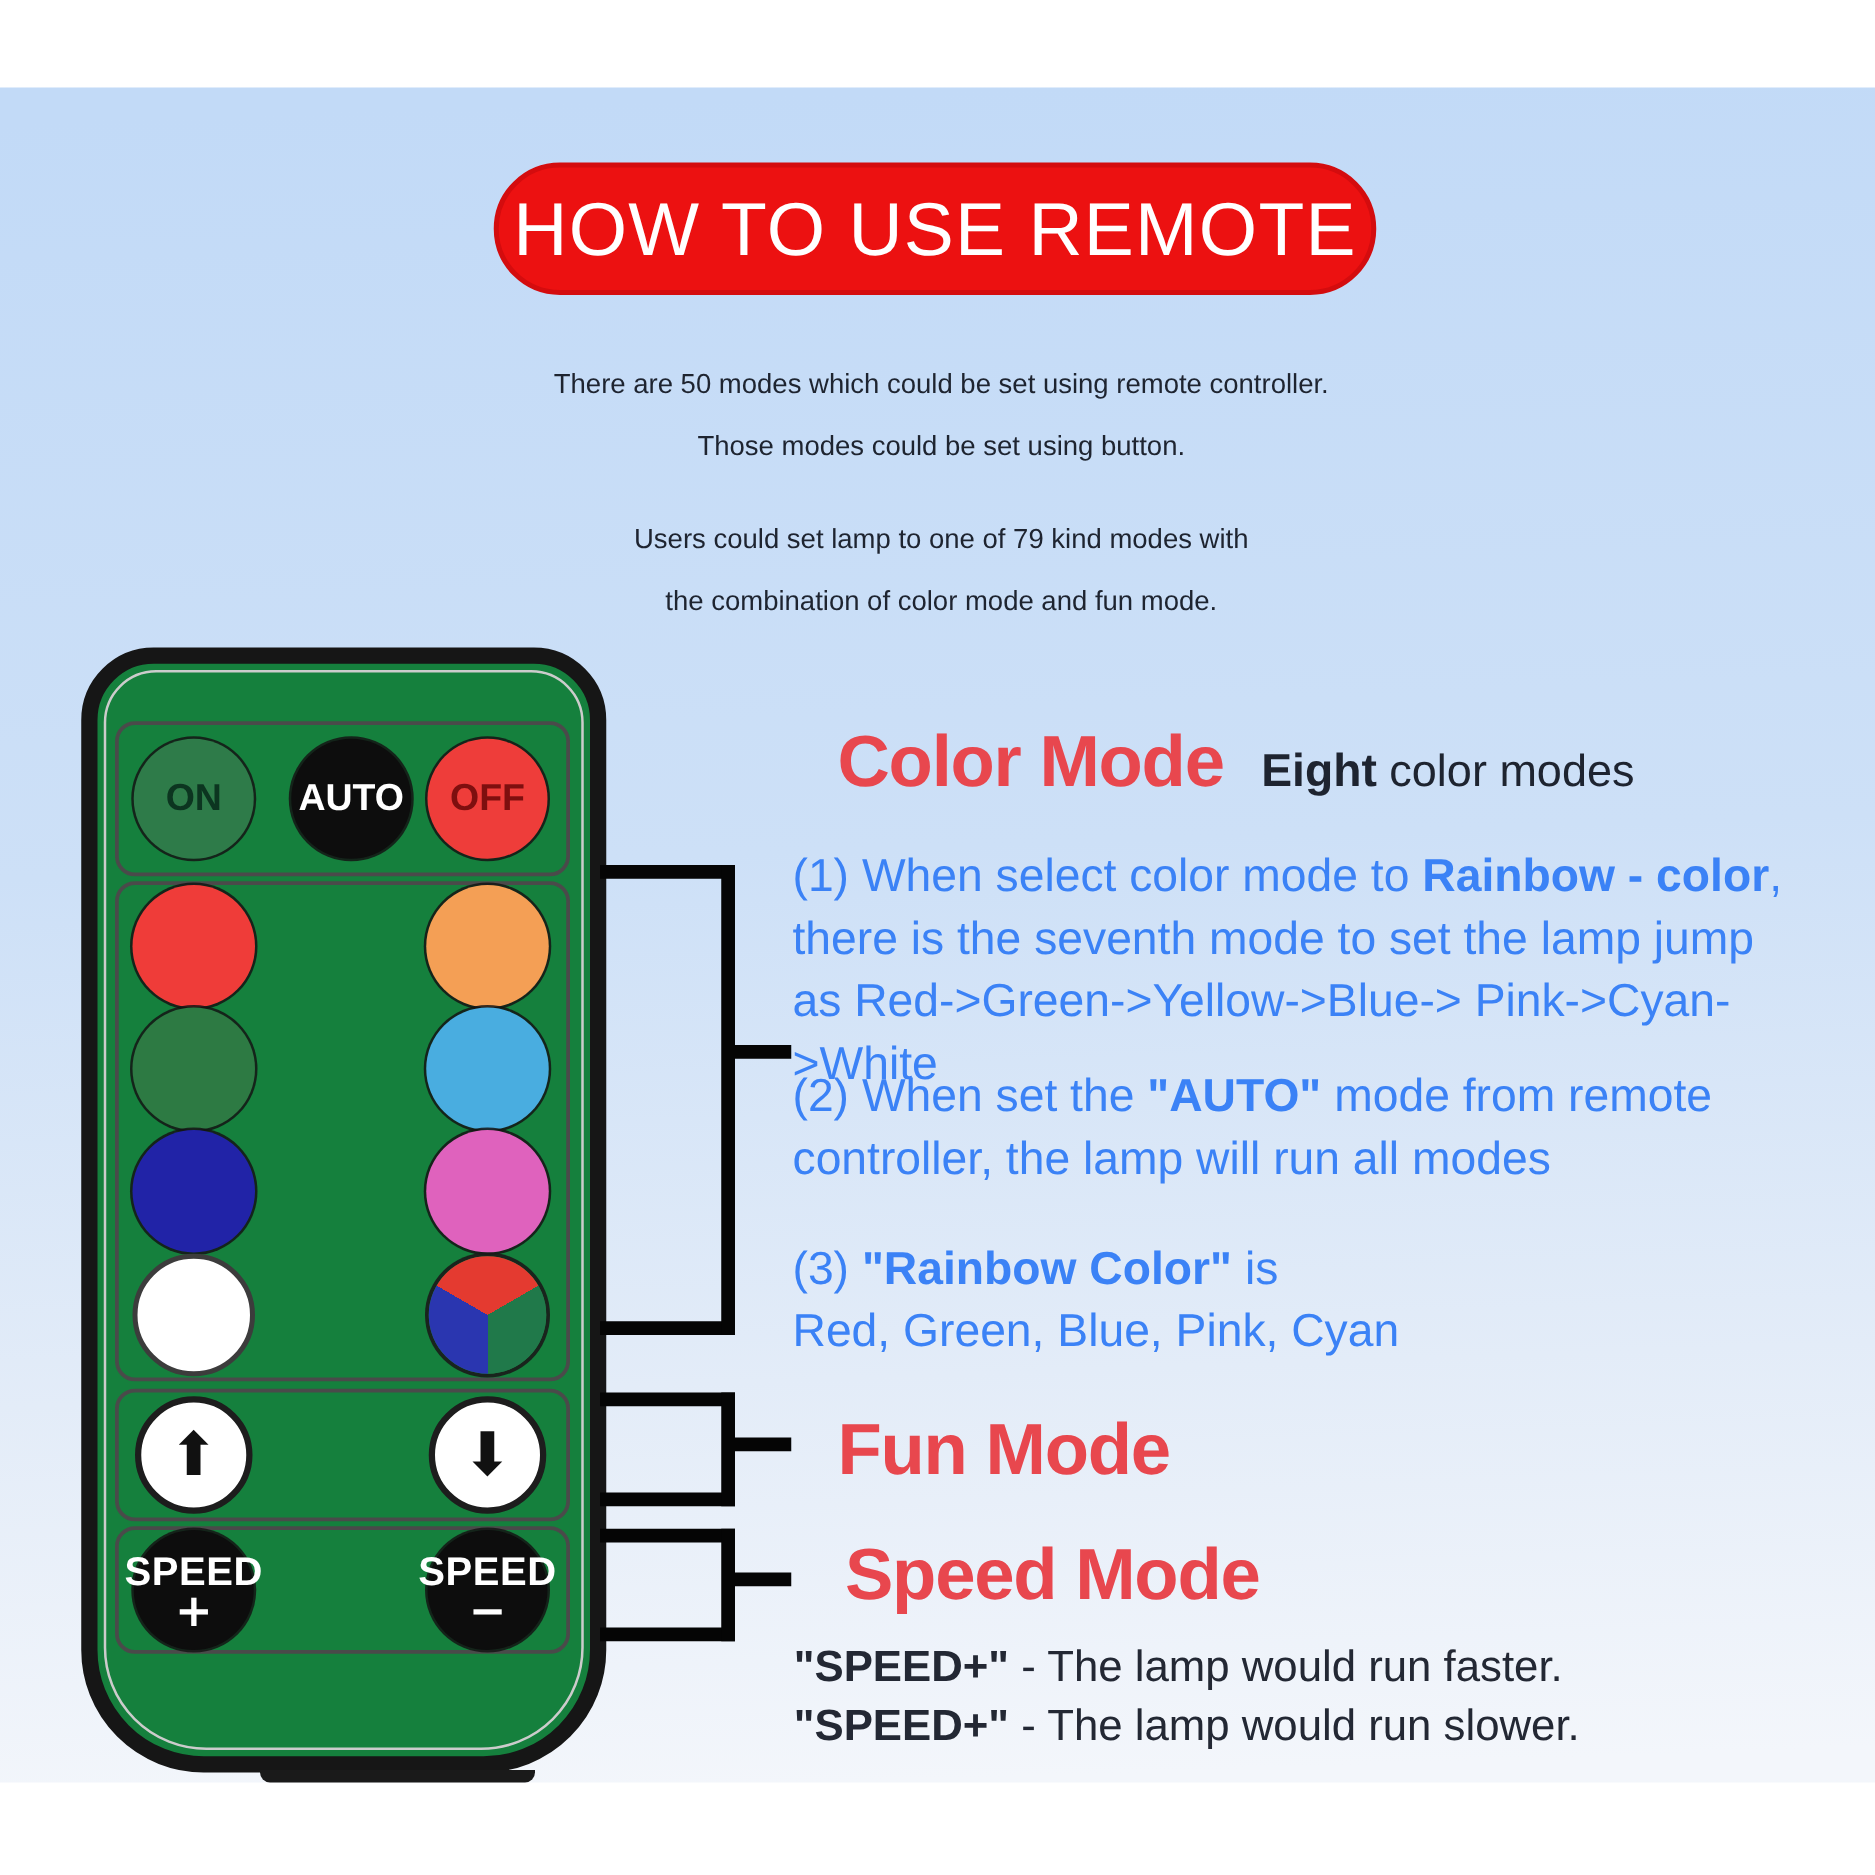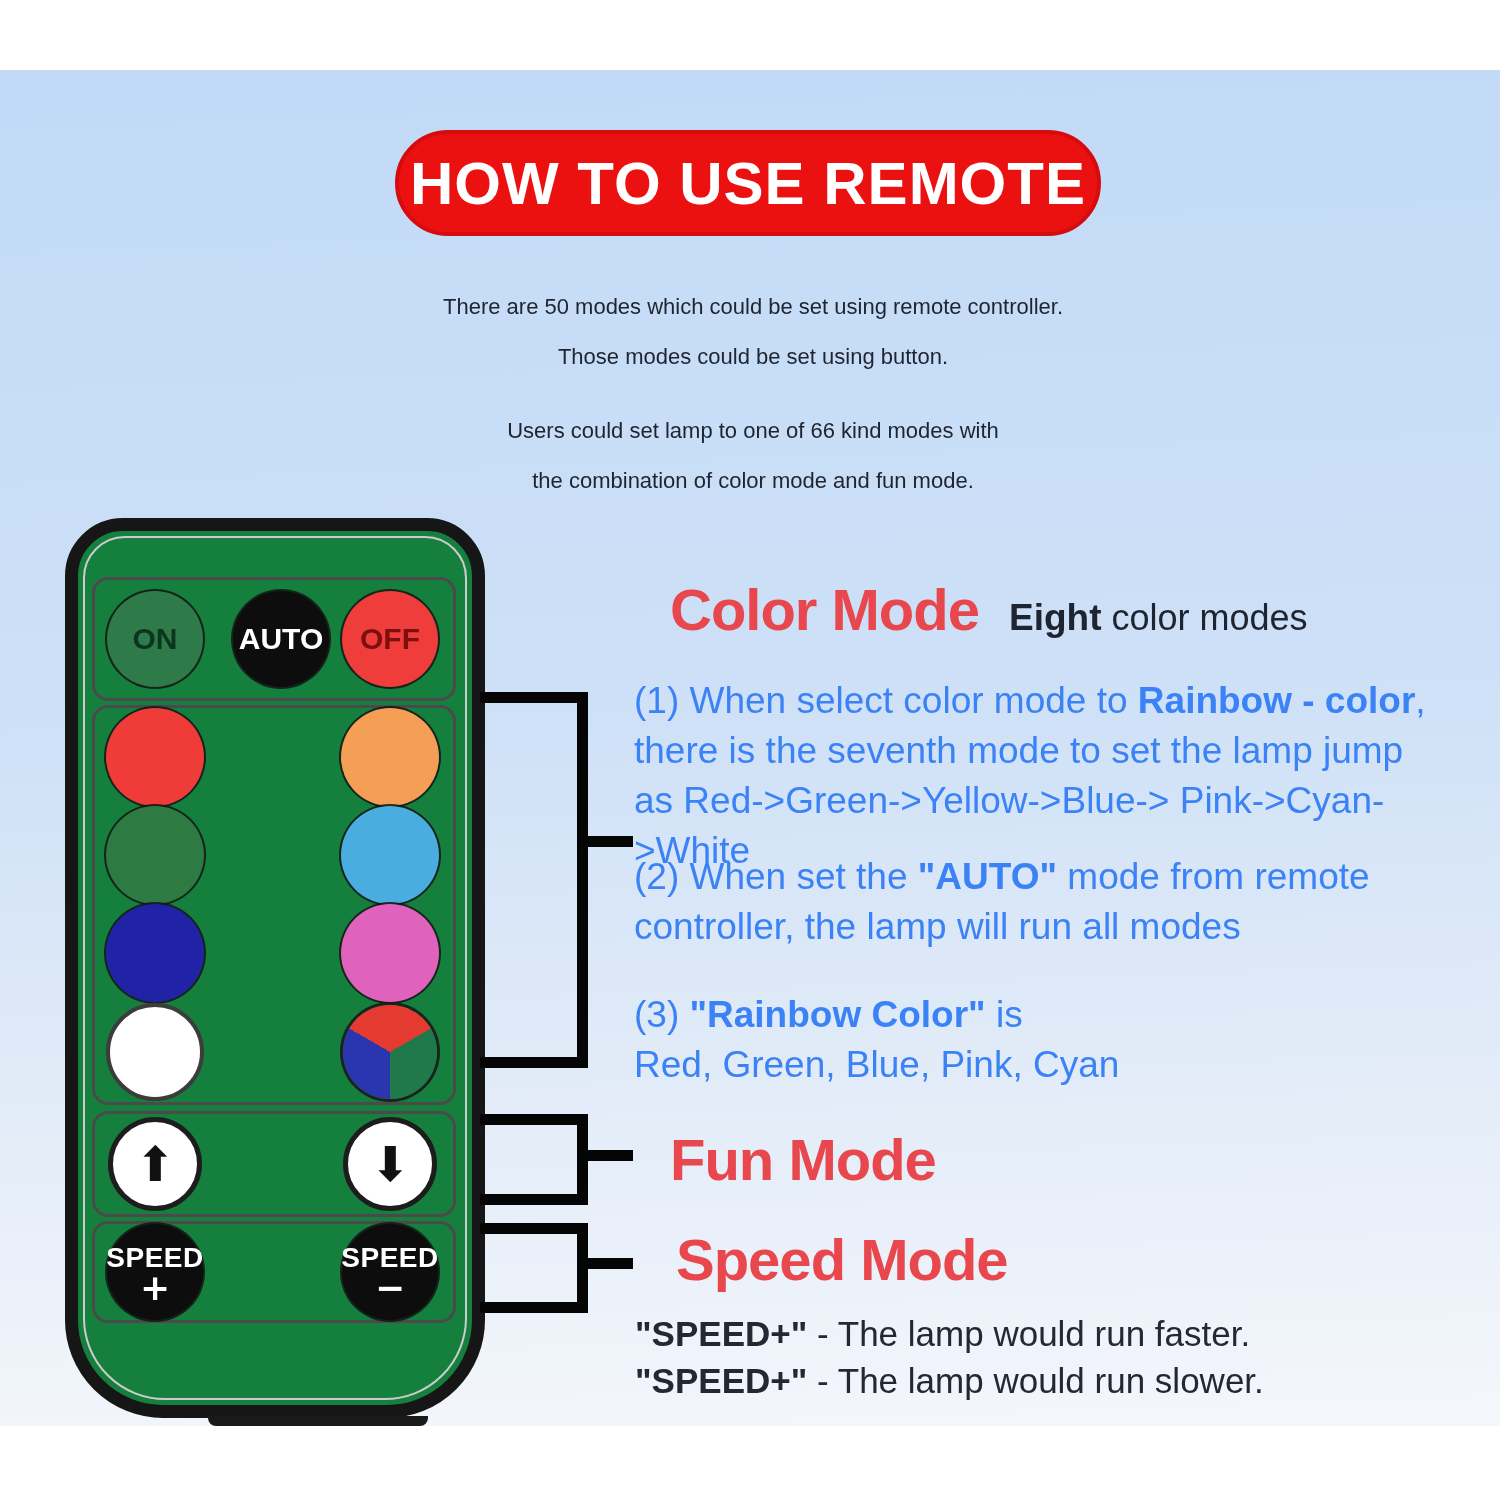--- a/index.html
+++ b/index.html
@@ -10,21 +10,21 @@
   .bg-blue {
     position:absolute; left:0; top:70px; width:1500px; height:1356px;
     background:linear-gradient(178deg,#c2daf7 2%, #cde0f7 45%, #e3ecf8 75%, #f3f6fb 98%);
   }
   
   .banner {
     position:absolute; left:395px; top:130px; width:706px; height:106px;
     background:#ec1111; border:4px solid #d40c0e; border-radius:56px;
     display:flex; align-items:center; justify-content:center; box-sizing:border-box;
   }
-  .banner span { color:#ffffff; font-size:60px; font-weight:bold; letter-spacing:1px; }
+  .banner span { color:#ffffff; font-size:60px; font-weight:normal; letter-spacing:1px; }
   
   .intro { position:absolute; left:150px; width:1206px; text-align:center;
            font-size:22px; line-height:50px; color:#1e2430; }
   .intro1 { top:282px; } .intro2 { top:406px; }
   
   .remote {
     position:absolute; left:65px; top:518px; width:420px; height:900px;
     background:#15803d; border:13px solid #161616;
     border-radius:58px 58px 98px 98px; box-sizing:border-box;
   }
@@ -53,21 +53,21 @@
     width:94px; height:94px; left:265px; top:474px;
     background:conic-gradient(from -60deg, #e43a30 0deg 120deg, #20794a 120deg 240deg, #2a36b0 240deg 360deg);
     box-shadow:0 0 0 3px rgba(25,25,25,0.9);
   }
   .arrow-btn { width:94px; height:94px; top:586px; background:#ffffff;
     border:5px solid #1d1d1d; box-shadow:none; }
   .arrow-btn .glyph { font-family:"DejaVu Sans", sans-serif; font-size:48px;
     color:#111111; line-height:1; }
   .ar-up { left:30px; } .ar-dn { left:265px; }
   .speed-btn { width:96px; height:96px; top:693px; }
-  .speed-btn .lab { color:#ffffff; font-weight:bold; font-size:28px; letter-spacing:0.5px; }
+  .speed-btn .lab { color:#ffffff; font-weight:bold; font-size:32px; letter-spacing:0.5px; }
   .speed-btn .sign { color:#ffffff; font-weight:bold; font-size:36px; line-height:0.8;
     font-family:"DejaVu Sans", sans-serif; }
   .sp-plus { left:29px; } .sp-minus { left:264px; }
   
   .bracket { position:absolute; border:11px solid #050505; border-left:none; }
   .br-color { left:480px; top:692px;  width:97px; height:354px; }
   .br-fun   { left:480px; top:1114px; width:97px; height:69px; }
   .br-speed { left:480px; top:1223px; width:97px; height:68px; }
   .tick { position:absolute; left:588px; width:45px; height:11px; background:#050505; }
   .tick-color { top:836px; } .tick-fun { top:1150px; } .tick-speed { top:1258px; }
@@ -93,21 +93,21 @@
 
   <div class="banner">
     <span>HOW TO USE REMOTE</span>
   </div>
 
   <div class="intro intro1">
     <div>There are 50 modes which could be set using remote controller.</div>
     <div>Those modes could be set using button.</div>
   </div>
   <div class="intro intro2">
-    <div>Users could set lamp to one of 66 kind modes with</div>
+    <div>Users could set lamp to one of 79 kind modes with</div>
     <div>the combination of color mode and fun mode.</div>
   </div>
 
   <div class="remote">
     <div class="remote-inner-line"></div>
     <div class="remote-tab"></div>
 
     <div class="sec sec-power"></div>
     <div class="sec sec-color"></div>
     <div class="sec sec-arrow"></div>

